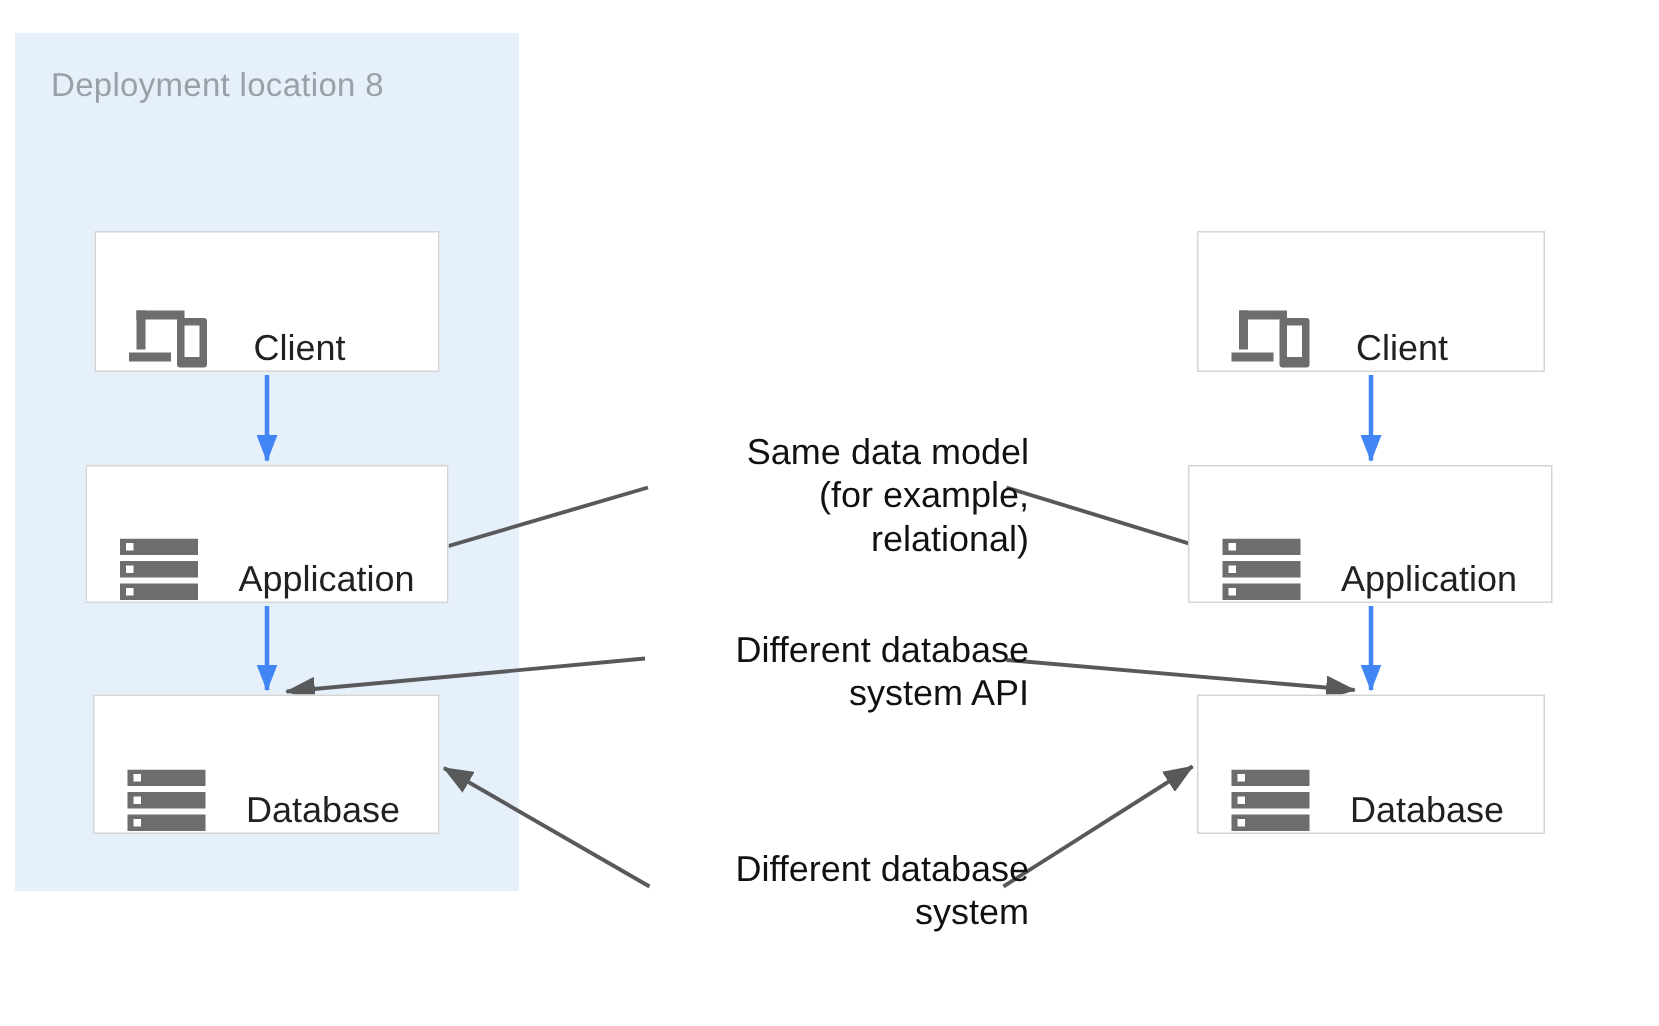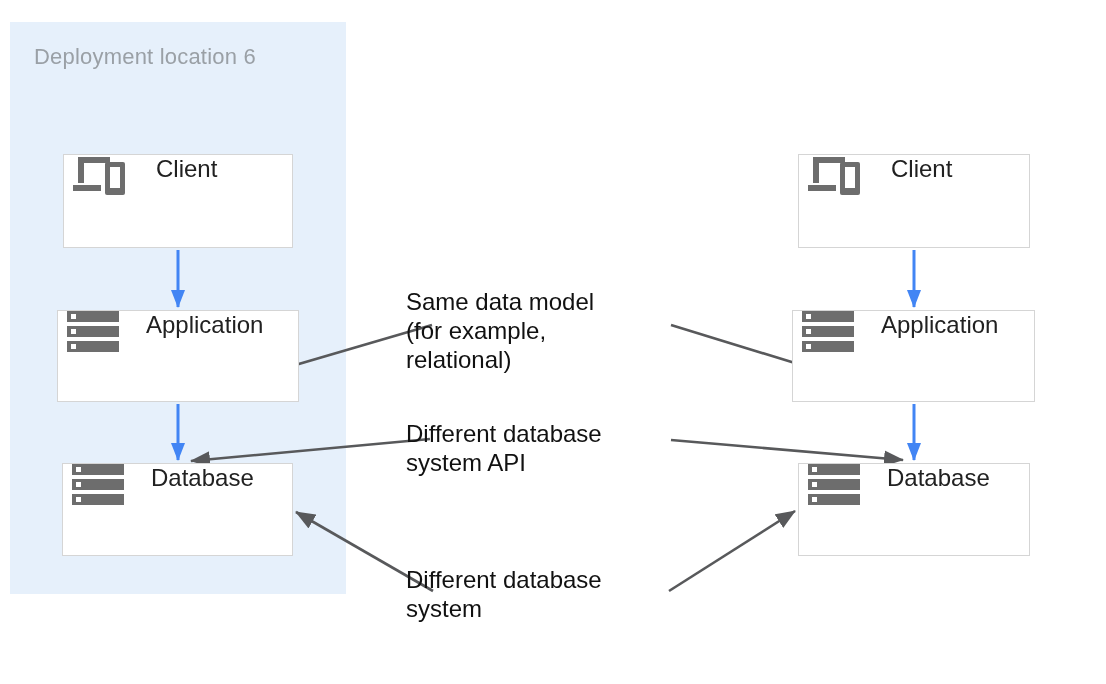--- a/index.html
+++ b/index.html
@@ -15,42 +15,42 @@
   *{box-sizing:border-box;margin:0;padding:0;}
   html,body{width:1106px;height:684px;background:#ffffff;overflow:hidden;
     font-family:"Liberation Sans","DejaVu Sans",sans-serif;}
   .canvas{position:relative;width:1106px;height:684px;background:#ffffff;}
 
   .panel{position:absolute;background:var(--panel-bg);}
   .panel-title{position:absolute;left:24px;top:22px;font-size:22px;
     color:var(--title-gray);letter-spacing:.2px;}
 
   .node{position:absolute;background:#ffffff;border:1px solid var(--box-border);
-    display:flex;align-items:flex-start;padding-left:8px;}
+    display:flex;align-items:flex-end;padding-left:21px;}
   .node .icon{flex:0 0 auto;display:flex;align-items:center;}
   .node .label{margin-left:26px;font-size:24px;color:var(--label-dark);}
 
-  .annotation{position:absolute;width:280px;text-align:left;
+  .annotation{position:absolute;width:280px;text-align:right;
     font-size:24px;line-height:29px;color:var(--annotation-black);
     white-space:pre-line;}
 
   .arrows{position:absolute;left:0;top:0;width:1106px;height:684px;
     pointer-events:none;}
   .bline{stroke:var(--arrow-blue);stroke-width:3;fill:none;}
   .gline{stroke:var(--arrow-gray);stroke-width:2.6;fill:none;}
   .bhead{fill:var(--arrow-blue);}
   .ghead{fill:var(--arrow-gray);}
 </style>
 </head>
 <body>
 
 <div class="canvas">
 
   <section class="panel" style="left:10px;top:22px;width:336px;height:572px;">
-    <div class="panel-title">Deployment location 6</div>
+    <div class="panel-title">Deployment location 8</div>
   </section>
 
 
   <svg class="arrows" width="1106" height="684" viewBox="0 0 1106 684">
     <defs>
       <marker id="blueHead" markerUnits="userSpaceOnUse" markerWidth="18" markerHeight="14" refX="17" refY="7" orient="auto">
         <path class="bhead" d="M0,0 L18,7 L0,14 Z"></path>
       </marker>
       <marker id="grayHead" markerUnits="userSpaceOnUse" markerWidth="20" markerHeight="16" refX="19" refY="8" orient="auto">
         <path class="ghead" d="M0,0 L20,8 L0,16 Z"></path>

